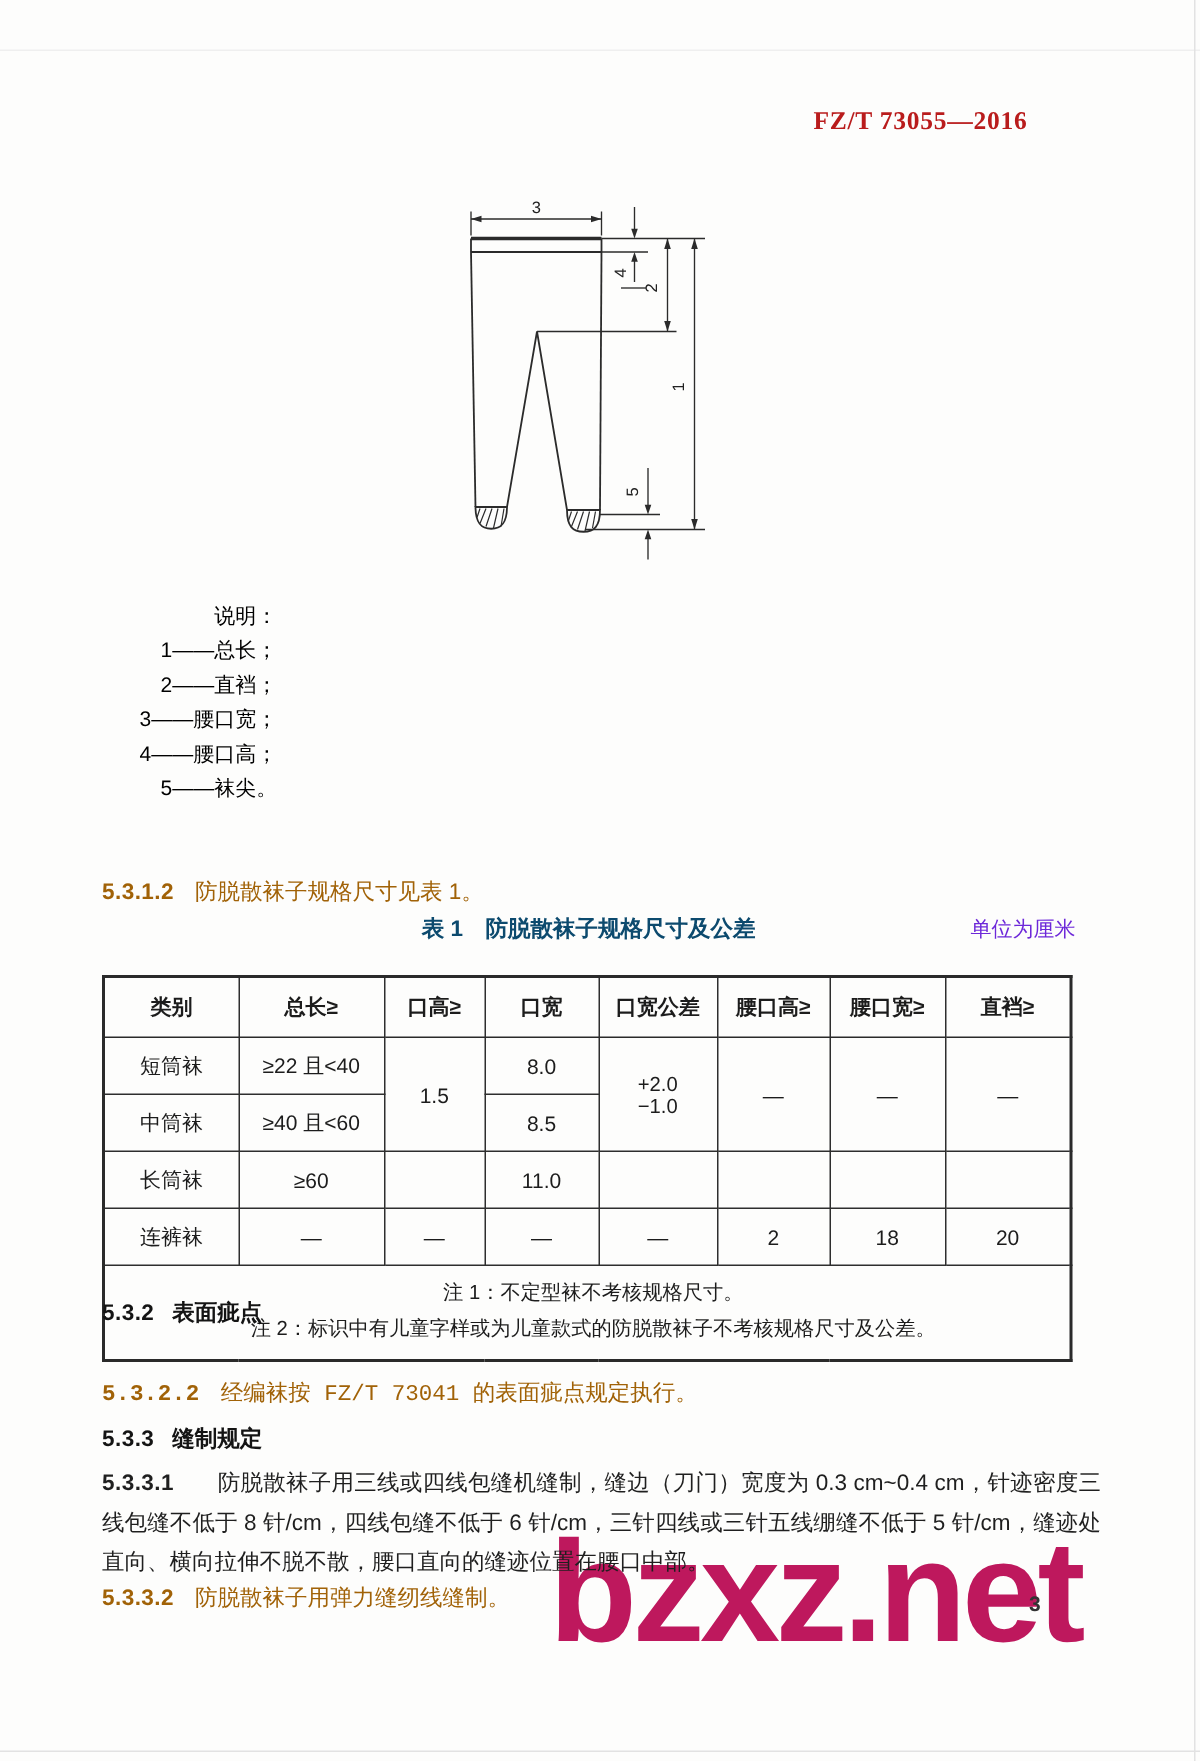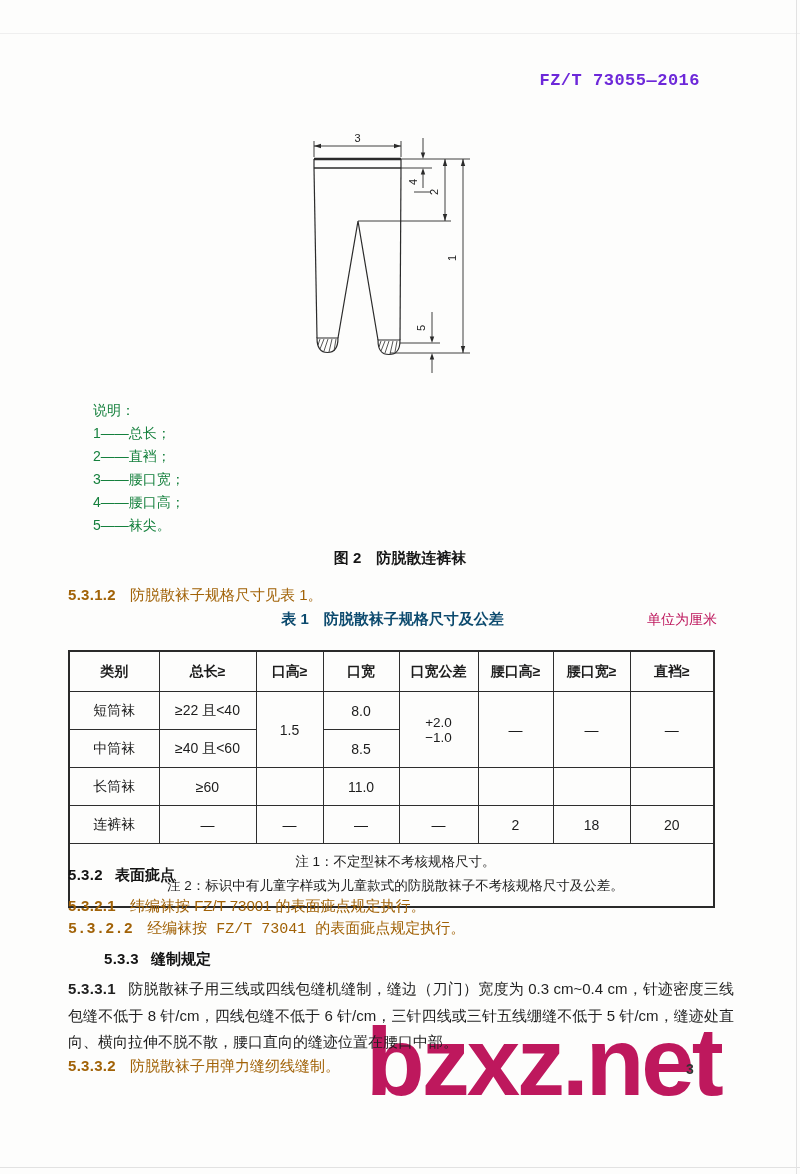--- a/index.html
+++ b/index.html
@@ -7,61 +7,61 @@
   .page{
     position:relative;width:800px;height:1174px;margin:0 auto;
     background:#fdfdfc;overflow:hidden;color:#1d1d1d;
   }
   
   .scan-top{position:absolute;left:0;top:33px;width:800px;height:1px;background:#efefef;}
   .scan-right{position:absolute;left:796px;top:0;width:1px;height:1174px;background:#e2e2e2;}
   .scan-bottom{position:absolute;left:0;top:1167px;width:800px;height:1px;background:#e2e2e2;}
   
   .header-code{
-    position:absolute;top:71px;right:100px;
-    font-family:Liberation Mono, monospace;font-weight:bold;
-    font-size:17px;letter-spacing:.5px;color:#6d28d9;z-index:2;
+    position:absolute;top:71px;right:115px;
+    font-family:Liberation Serif, serif;font-weight:bold;
+    font-size:17px;letter-spacing:.5px;color:#b91c1c;z-index:2;
   }
   
   .fig{position:absolute;left:280px;top:130px;width:200px;height:250px;z-index:2;}
   .fig svg{display:block;}
   .fig text{font-family:"Liberation Sans",sans-serif;font-size:11px;fill:#222;}
   
-  .legend{position:absolute;left:93px;top:399px;font-size:14px;line-height:23px;color:#15803d;z-index:2;}
+  .legend{position:absolute;left:93px;top:399px;font-size:14px;line-height:23px;color:#000000;z-index:2;text-align:right;}
   .legend .it{margin:0;}
   
   .fig-caption{position:absolute;left:0;top:549px;width:800px;text-align:center;
     font-weight:bold;font-size:15px;color:#161616;z-index:2;}
   .clause{position:absolute;left:68px;width:665px;font-size:15px;line-height:21px;color:#a16207;z-index:2;}
   .cnum{font-weight:bold;margin-right:14px;letter-spacing:.3px;}
   .heading{position:absolute;left:68px;font-size:15px;font-weight:bold;color:#141414;z-index:2;}
   .heading .cnum{margin-right:12px;}
   .tbl-title-row{position:absolute;left:68px;top:610px;width:649px;height:20px;z-index:2;}
   .tbl-title{position:absolute;left:0;width:100%;text-align:center;font-weight:bold;font-size:15px;color:#0c4a6e;}
-  .tbl-unit{position:absolute;right:0;top:1px;font-size:14px;color:#be185d;}
+  .tbl-unit{position:absolute;right:0;top:1px;font-size:14px;color:#6d28d9;}
   
   .spec-table{
     position:absolute;left:68px;top:650px;z-index:2;
     border-collapse:collapse;table-layout:fixed;width:645px;
     font-size:14px;color:#1c1c1c;
   }
   .spec-table td,.spec-table th{
     border:1px solid #2e2e2e;text-align:center;vertical-align:middle;
     padding:3px;font-weight:normal;
   }
   .spec-table{border:2px solid #2a2a2a;}
   .spec-table .hrow th{height:33px;font-weight:bold;border-bottom:1.5px solid #2a2a2a;}
   .spec-table .drow td{height:31px;}
   .tol{line-height:15px;font-size:13.5px;}
   .notes-cell{text-align:right;padding:6px 10px 8px 18px !important;height:36px;}
   .note-line{line-height:24px;font-size:13.5px;}
   
   .para{position:absolute;left:68px;width:666px;font-size:15px;line-height:26.5px;
     text-align:justify;color:#1f1f1f;z-index:2;}
-  .pnum{font-weight:bold;margin-right:12px;letter-spacing:.3px;}
+  .pnum{font-weight:bold;margin-right:29px;letter-spacing:.3px;}
   
   .page-num{position:absolute;left:686px;top:1061px;font-size:14px;font-weight:bold;color:#333;z-index:2;}
   .watermark{
     position:absolute;left:366px;top:1014px;z-index:1;
     font-size:96px;font-weight:bold;letter-spacing:-3px;
     color:#be185d;white-space:nowrap;line-height:1;
   }
 </style>
 </head>
 <body>
@@ -141,21 +141,20 @@
 
   <div class="legend">
     <div class="it">说明：</div>
     <div class="it">1——总长；</div>
     <div class="it">2——直裆；</div>
     <div class="it">3——腰口宽；</div>
     <div class="it">4——腰口高；</div>
     <div class="it">5——袜尖。</div>
   </div>
 
-  <div class="fig-caption">图 2　防脱散连裤袜</div>
 
   <div class="clause" style="top:584px;">
     <span class="cnum">5.3.1.2</span><span>防脱散袜子规格尺寸见表 1。</span>
   </div>
 
   <div class="tbl-title-row">
     <div class="tbl-title">表 1　防脱散袜子规格尺寸及公差</div>
     <div class="tbl-unit">单位为厘米</div>
   </div>
 
@@ -224,27 +223,24 @@
         <div class="note-line">注 1：不定型袜不考核规格尺寸。</div>
         <div class="note-line">注 2：标识中有儿童字样或为儿童款式的防脱散袜子不考核规格尺寸及公差。</div>
       </td>
     </tr>
   </tbody>
     </table>
 
   <div class="heading" style="top:866px;">
     <span class="cnum">5.3.2</span><span>表面疵点</span>
   </div>
-  <div class="clause" style="top:895px;">
-    <span class="cnum">5.3.2.1</span><span>纬编袜按 FZ/T 73001 的表面疵点规定执行。</span>
-  </div>
   <div class="clause" style="top:919px;font-family:Liberation Mono, monospace;">
     <span class="cnum">5.3.2.2</span><span>经编袜按 FZ/T 73041 的表面疵点规定执行。</span>
   </div>
-  <div class="heading" style="top:950px;margin-left:36px;">
+  <div class="heading" style="top:950px;">
     <span class="cnum">5.3.3</span><span>缝制规定</span>
   </div>
   <div class="para" style="top:976px;">
     <span class="pnum">5.3.3.1</span><span>防脱散袜子用三线或四线包缝机缝制，缝边（刀门）宽度为 0.3 cm~0.4 cm，针迹密度三线包缝不低于 8 针/cm，四线包缝不低于 6 针/cm，三针四线或三针五线绷缝不低于 5 针/cm，缝迹处直向、横向拉伸不脱不散，腰口直向的缝迹位置在腰口中部。</span>
   </div>
   <div class="clause" style="top:1055px;">
     <span class="cnum">5.3.3.2</span><span>防脱散袜子用弹力缝纫线缝制。</span>
   </div>
 
   <div class="page-num">3</div>

